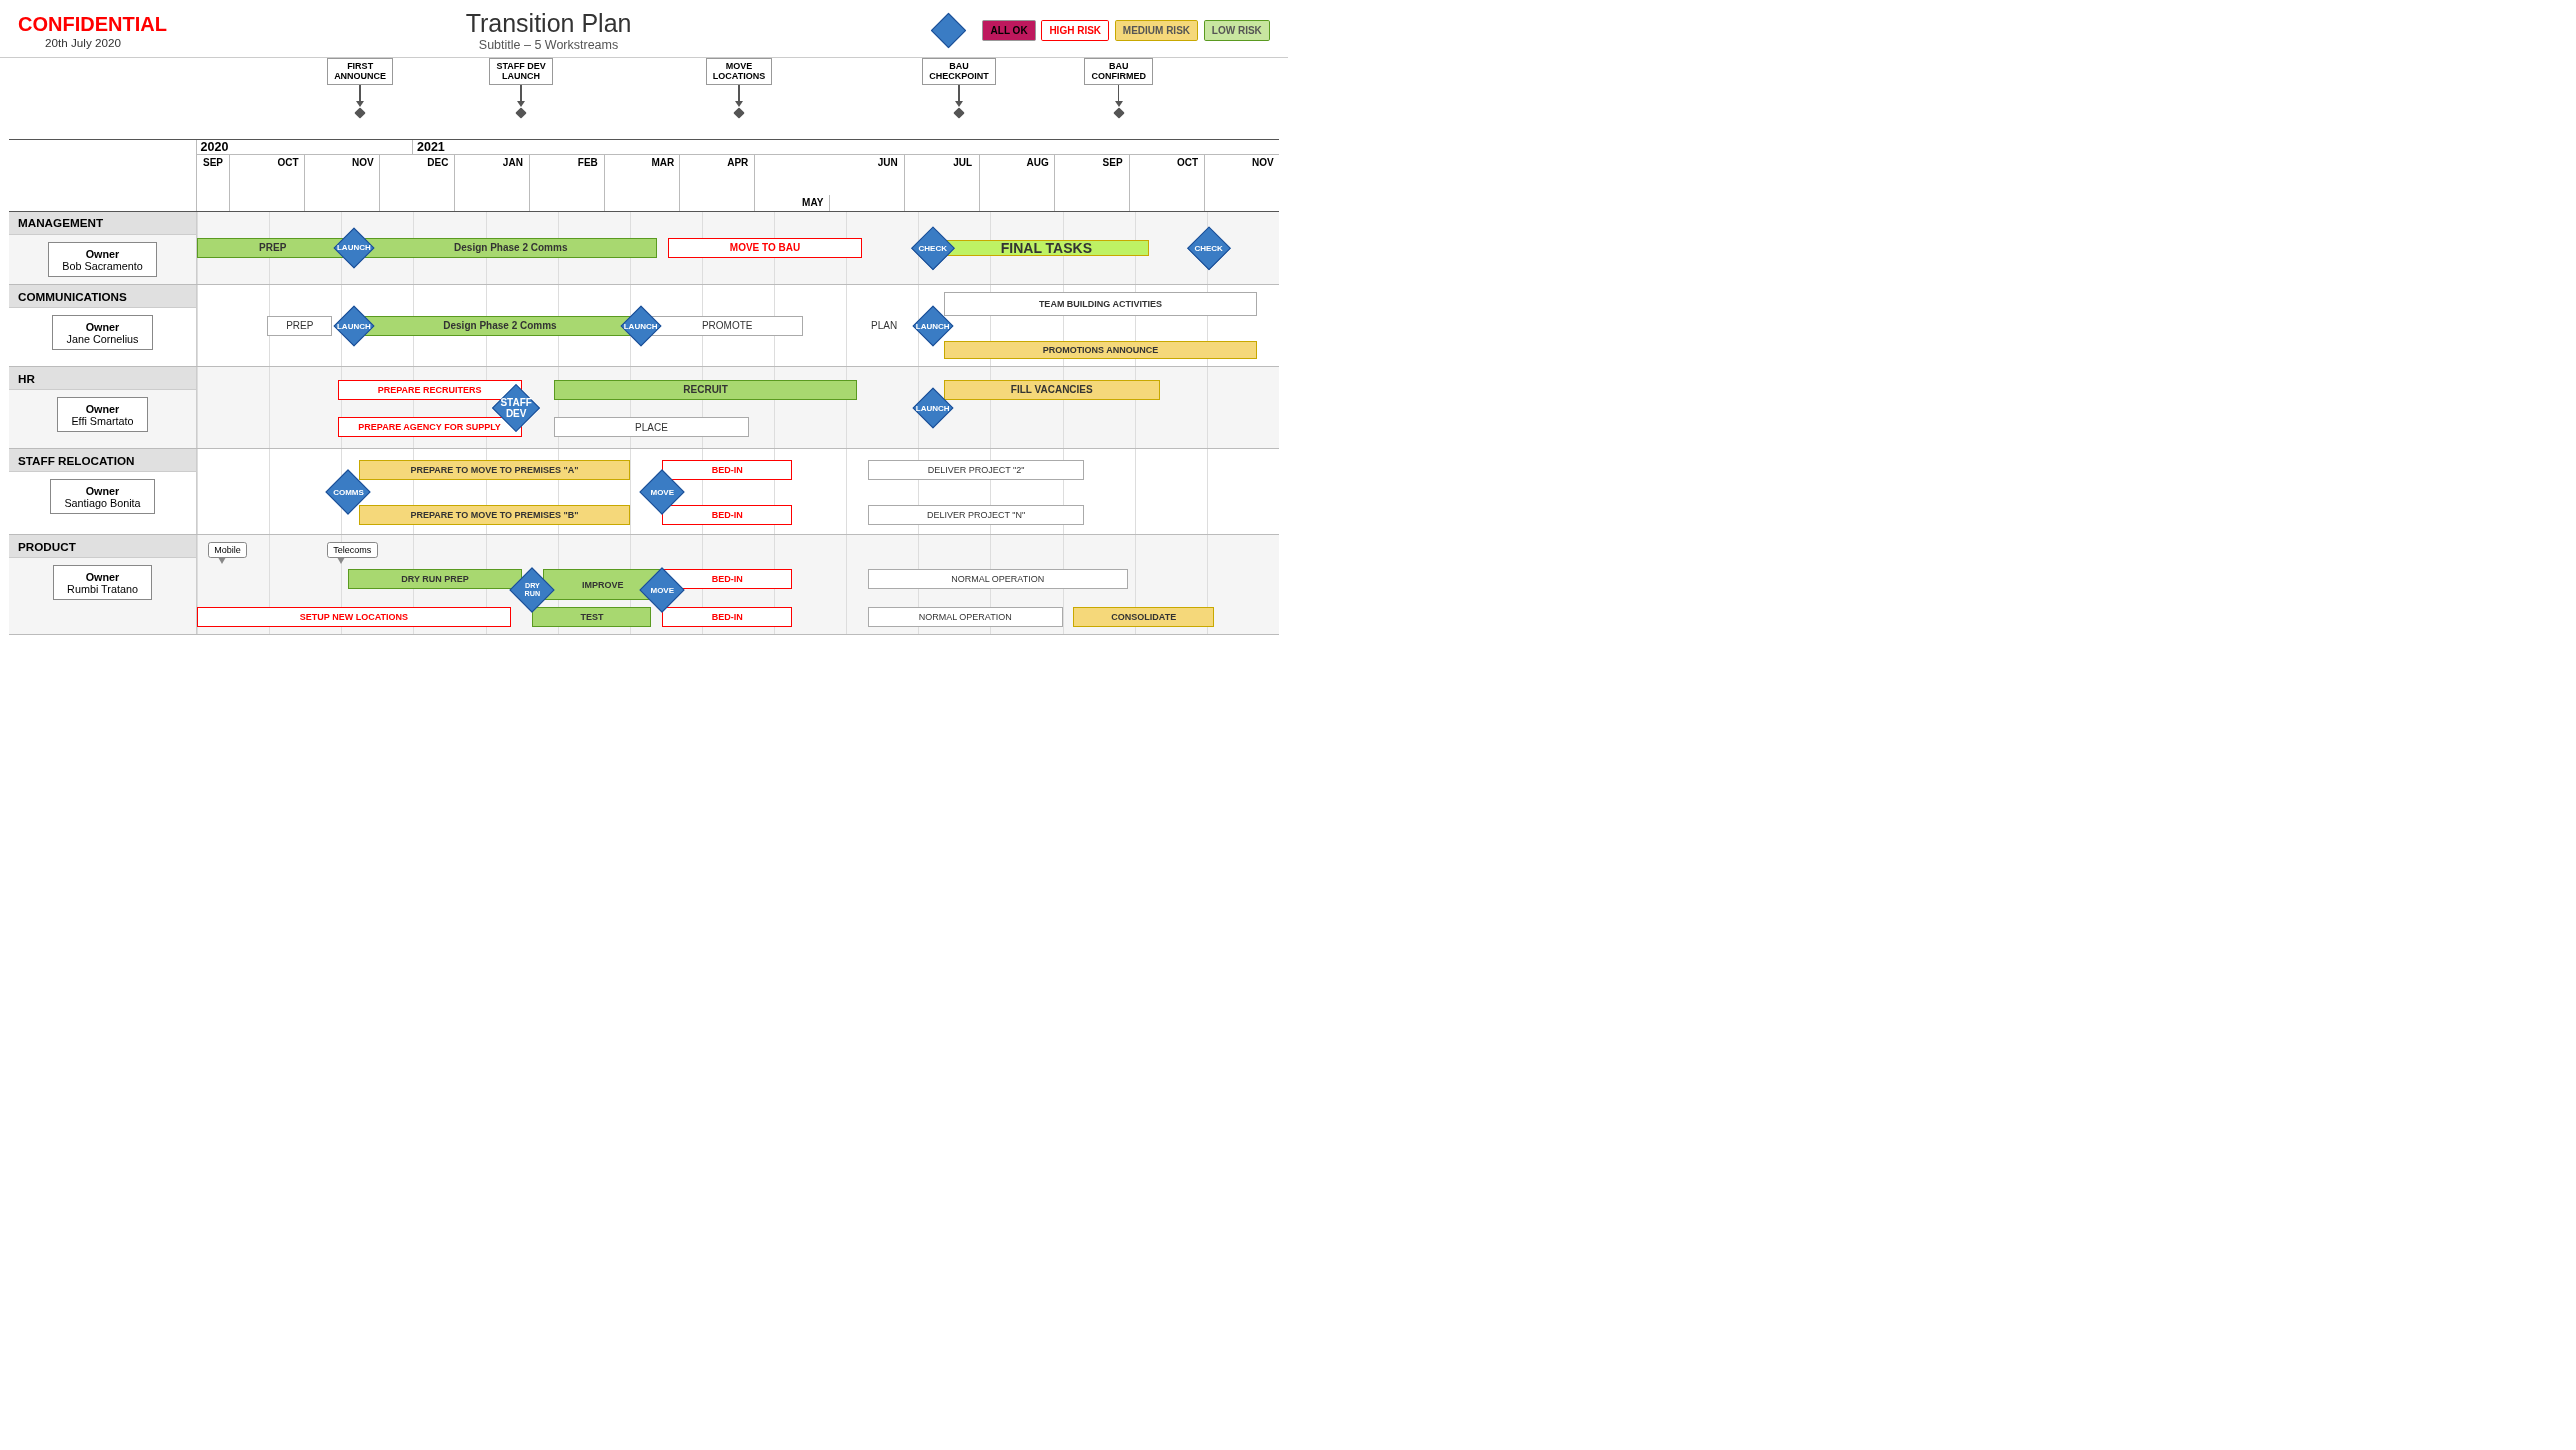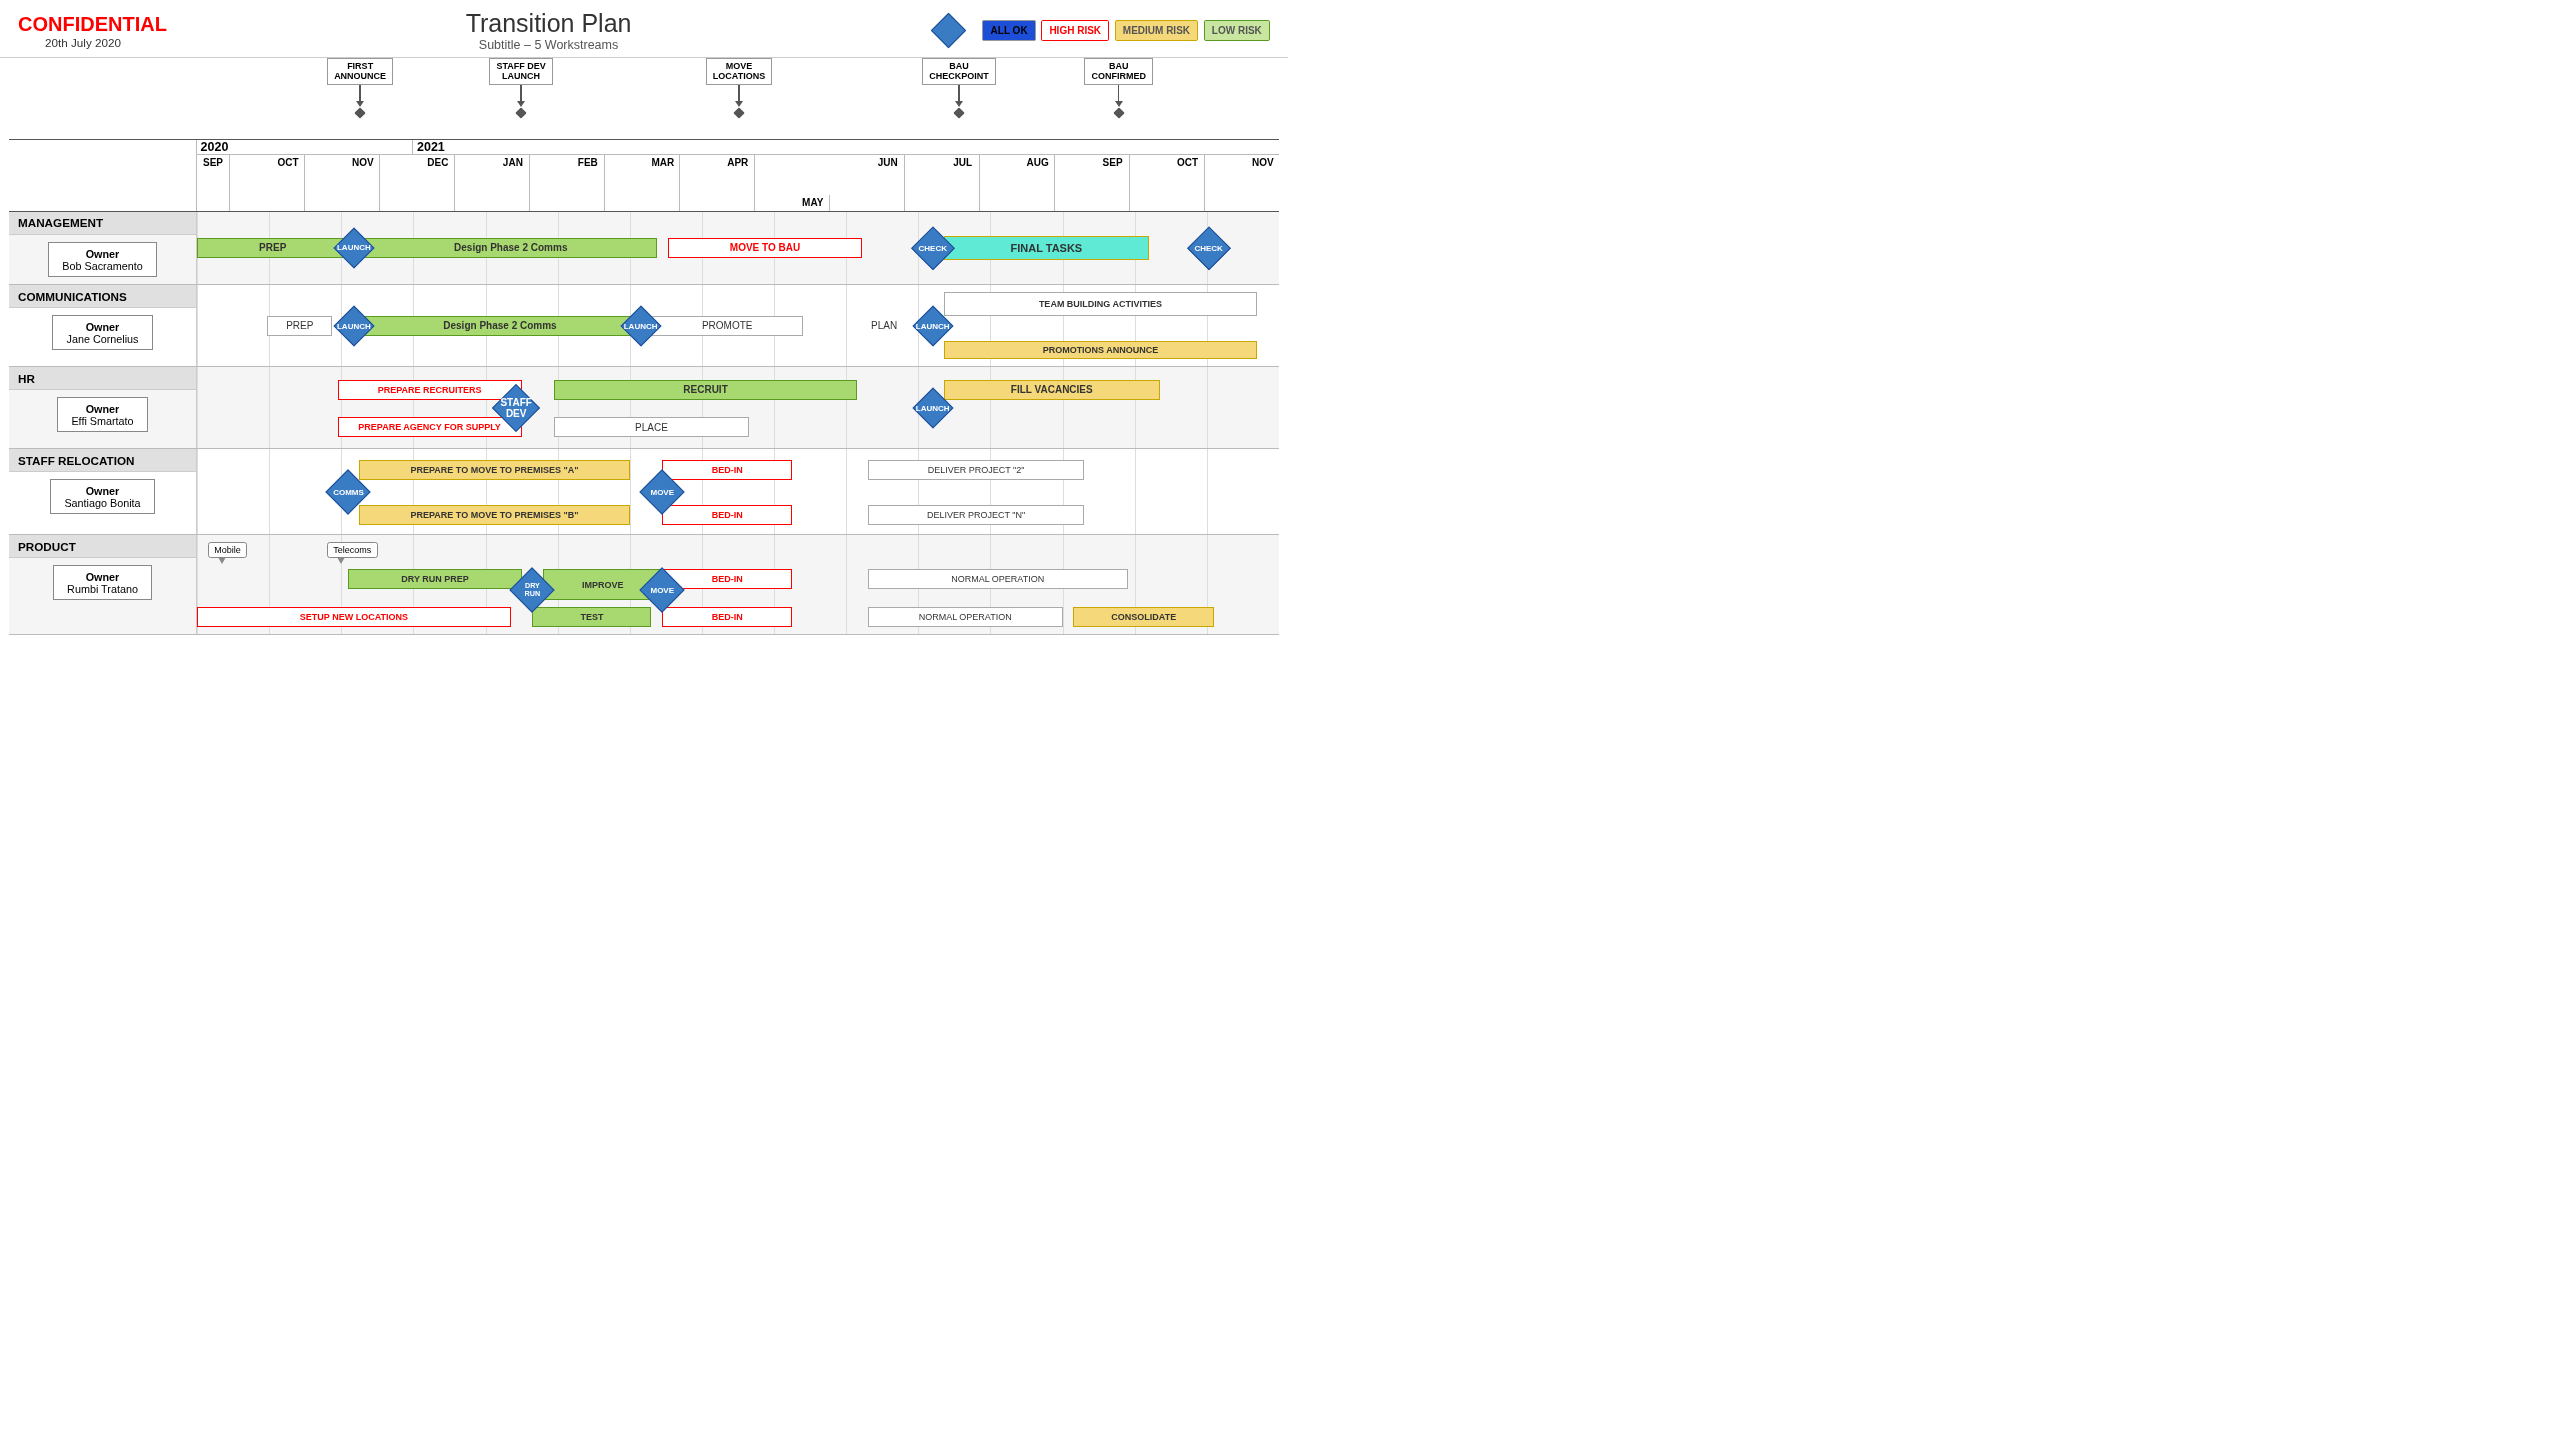--- a/index.html
+++ b/index.html
@@ -9,21 +9,21 @@
     .header { display: flex; align-items: center; justify-content: space-between; padding: 9px 18px 4.5px 18px; border-bottom: 1.8px solid #ccc; }
     .confidential-block { display: flex; flex-direction: column; }
     .confidential-text { color: red; font-weight: bold; font-size: 20px; }
     .date-text { font-size: 11.7px; color: #333; margin-left: 27px; }
     .title-block { text-align: center; }
     .plan-title { font-size: 25px; font-weight: normal; color: #333; }
     .plan-subtitle { font-size: 12.5px; color: #555; }
     .legend-block { display: flex; align-items: center; gap: 7.2px; }
     .legend-items { display: flex; gap: 5.4px; align-items: center; }
     .legend-item { border: 1.3px solid #999; padding: 3.6px 7.2px; font-size: 10px; font-weight: bold; border-radius: 1.8px; }
-    .legend-all-ok { background: #1d4ed8; border-color: #999; }
+    .legend-all-ok { background: #be185d; border-color: #999; }
     .legend-high-risk { background: #fff; border-color: red; color: red; }
     .legend-medium-risk { background: #f5d87a; border-color: #c8a800; color: #555; }
     .legend-low-risk { background: #c8e6a0; border-color: #5a9a20; color: #555; }
   </style>
 </head>
 <body>
 
 <div>
 
   <div class="header">
@@ -159,21 +159,21 @@
         <div style="position:absolute;top:50%;left:14.5%;transform:translate(-50%,-50%) rotate(45deg);width:29px;height:29px;background:#3a7cc4;border:1.8px solid #1a4c94;z-index:5;"></div>
         <div style="position:absolute;top:50%;left:14.5%;transform:translate(-50%,-50%);z-index:6;color:#fff;font-weight:bold;font-size:8px;text-align:center;line-height:1.1;pointer-events:none;">LAUNCH</div>
 
         <div style="position:absolute;top:50%;transform:translateY(-50%);left:15.5%;width:27%;height:20px;background:#a8d870;border:0.9px solid #5a9a20;display:flex;align-items:center;justify-content:center;font-size:10px;font-weight:bold;color:#333;">Design Phase 2 Comms</div>
 
         <div style="position:absolute;top:50%;transform:translateY(-50%);left:43.5%;width:18%;height:20px;background:#fff;border:1.8px solid red;display:flex;align-items:center;justify-content:center;font-size:10px;font-weight:bold;color:red;">MOVE TO BAU</div>
 
         <div style="position:absolute;top:50%;left:68%;transform:translate(-50%,-50%) rotate(45deg);width:30.5px;height:30.5px;background:#3a7cc4;border:1.8px solid #1a4c94;z-index:5;"></div>
         <div style="position:absolute;top:50%;left:68%;transform:translate(-50%,-50%);z-index:6;color:#fff;font-weight:bold;font-size:8px;text-align:center;pointer-events:none;">CHECK</div>
 
-        <div style="position:absolute;top:50%;transform:translateY(-50%);left:69%;width:19%;height:24px;background:#5eead4;border:0.9px solid #c8a800;display:flex;align-items:center;justify-content:center;font-size:11px;font-weight:bold;color:#333;">FINAL TASKS</div>
+        <div style="position:absolute;top:50%;transform:translateY(-50%);left:69%;width:19%;height:16px;background:#bef264;border:0.9px solid #c8a800;display:flex;align-items:center;justify-content:center;font-size:14px;font-weight:bold;color:#333;">FINAL TASKS</div>
 
         <div style="position:absolute;top:50%;left:93.5%;transform:translate(-50%,-50%) rotate(45deg);width:30.5px;height:30.5px;background:#3a7cc4;border:1.8px solid #1a4c94;z-index:5;"></div>
         <div style="position:absolute;top:50%;left:93.5%;transform:translate(-50%,-50%);z-index:6;color:#fff;font-weight:bold;font-size:8px;text-align:center;pointer-events:none;">CHECK</div>
       </div>
     </div>
 
     <div style="display:flex;border-bottom:1.8px solid #bbb;background:#fff;">
       <div style="width:188px;min-width:188px;border-right:0.9px solid #ccc;padding:0;">
         <div style="background:#e0e0e0;padding:4.5px 9px;font-weight:bold;font-size:11.7px;border-bottom:0.9px solid #ccc;">COMMUNICATIONS</div>
         <div style="padding:7.2px 9px;display:flex;justify-content:center;">

